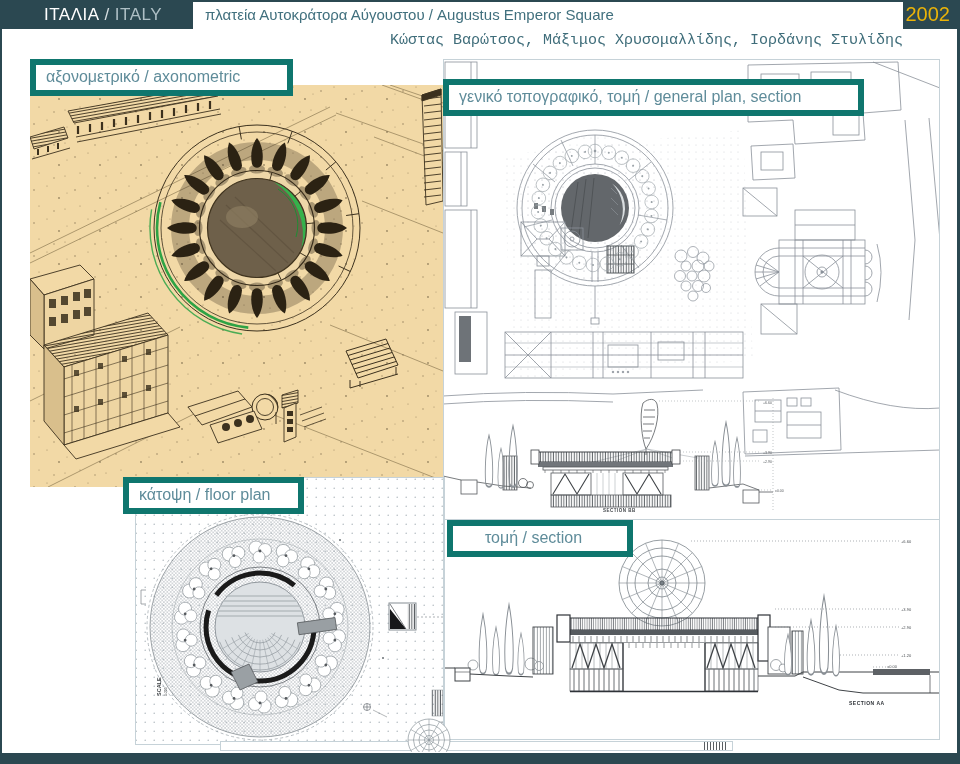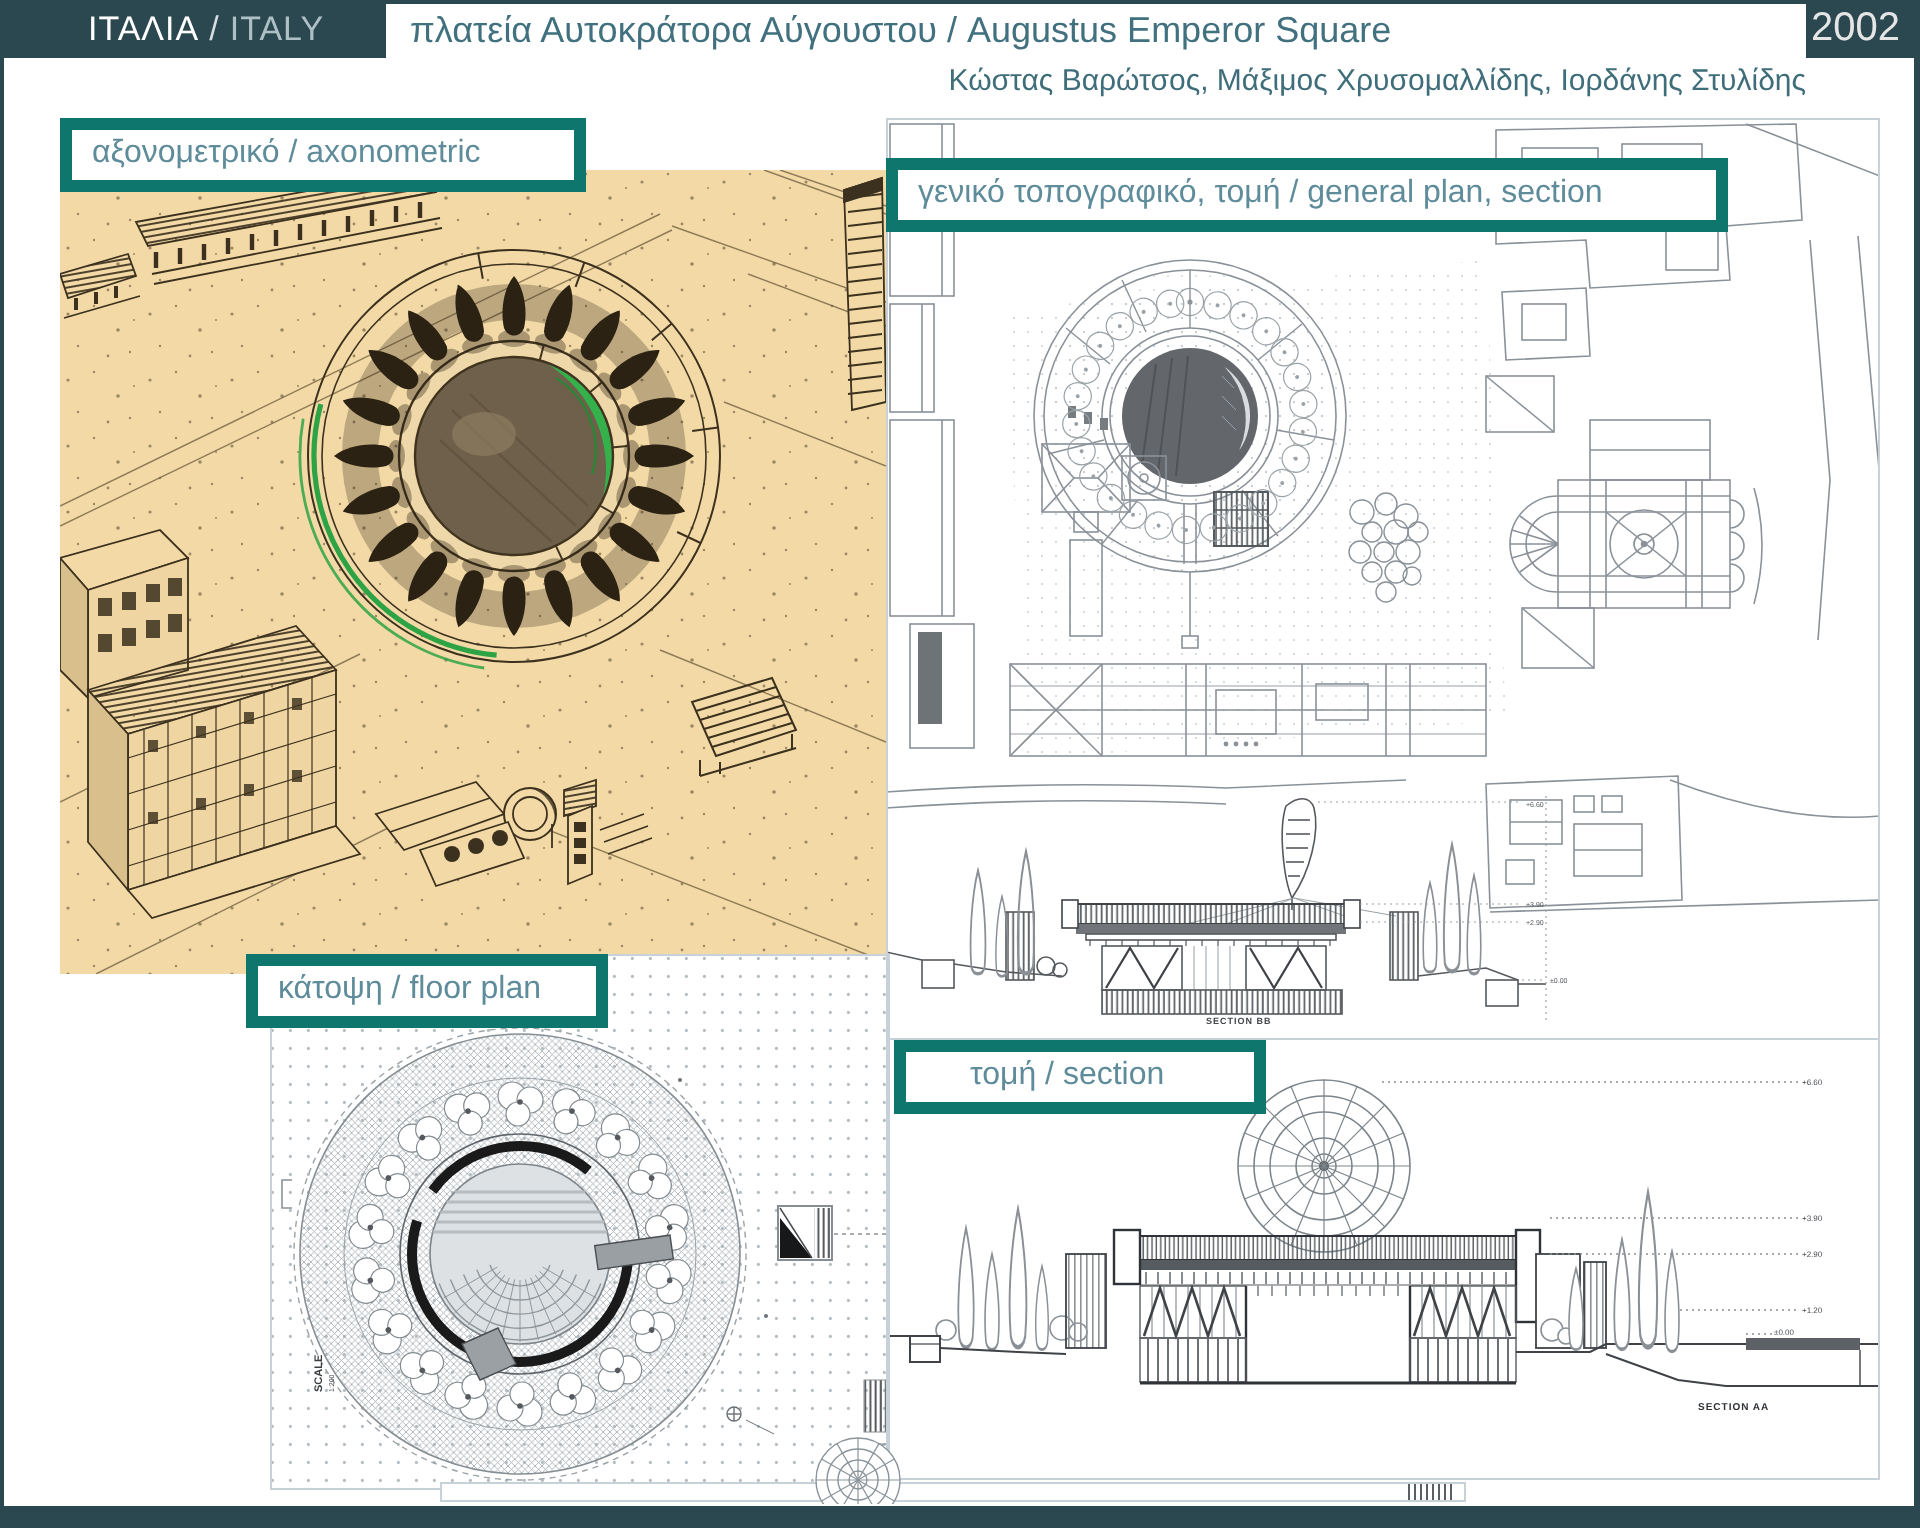--- a/index.html
+++ b/index.html
@@ -5,24 +5,24 @@
   html,body{margin:0;padding:0;background:#e8e8e8;}
   *{box-sizing:border-box;}
   #page{position:relative;width:960px;height:764px;background:#ffffff;overflow:hidden;
         font-family:"Liberation Sans",sans-serif;}
   
   .header-bar{position:absolute;left:0;top:0;width:960px;height:29px;background:#2b4851;}
   .country{position:absolute;left:44px;top:0;height:29px;line-height:29px;font-size:17px;color:#ffffff;letter-spacing:.5px;}
   .country .en{color:#aebfc5;text-align:center;}
   .country .sep{color:#d6dee1;padding:0 5px;}
   .title-box{position:absolute;left:193px;top:2px;width:710px;height:27px;background:#ffffff;}
-  .title-box span{display:block;padding-left:12px;line-height:26px;font-size:18px;color:#41707e;}
-  .year{position:absolute;right:10px;top:0;height:29px;line-height:29px;font-size:20px;color:#e5e5e5;}
+  .title-box span{display:block;padding-left:12px;line-height:26px;font-size:15px;color:#41707e;}
+  .year{position:absolute;right:10px;top:0;height:29px;line-height:29px;font-size:20px;color:#eab308;}
   .credits-bar{position:absolute;left:0;top:29px;width:960px;height:28px;background:#ffffff;}
-  .credits-bar span{position:absolute;right:57px;top:3px;font-size:15px;color:#3f6d7a;}
+  .credits-bar span{position:absolute;right:57px;top:3px;font-size:15px;color:#3f6d7a;font-family:Liberation Mono, monospace;}
   
   .edge-left{position:absolute;left:0;top:0;width:2px;height:764px;background:#2b4851;}
   .edge-right{position:absolute;left:957px;top:0;width:3px;height:764px;background:#2b4851;}
   .footer-bar{position:absolute;left:0;top:753px;width:960px;height:11px;background:#2b4851;}
   
   .plabel{position:absolute;background:#ffffff;border:6px solid #0f766e;color:#5f8c9a;
           font-size:16px;line-height:21px;padding:1px 10px 3px;white-space:nowrap;overflow:hidden;z-index:6;}
   .panel-border{position:absolute;border:1px solid #c6d2d8;pointer-events:none;z-index:5;}
   svg{position:absolute;}
   svg text{font-family:"Liberation Sans",sans-serif;}

